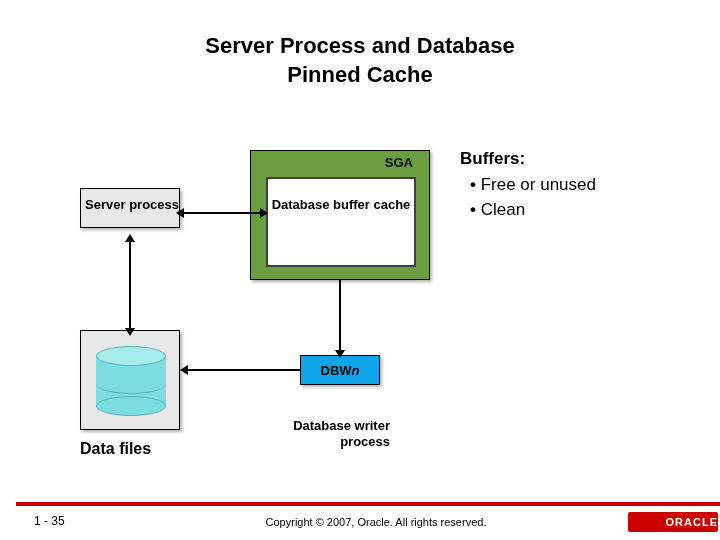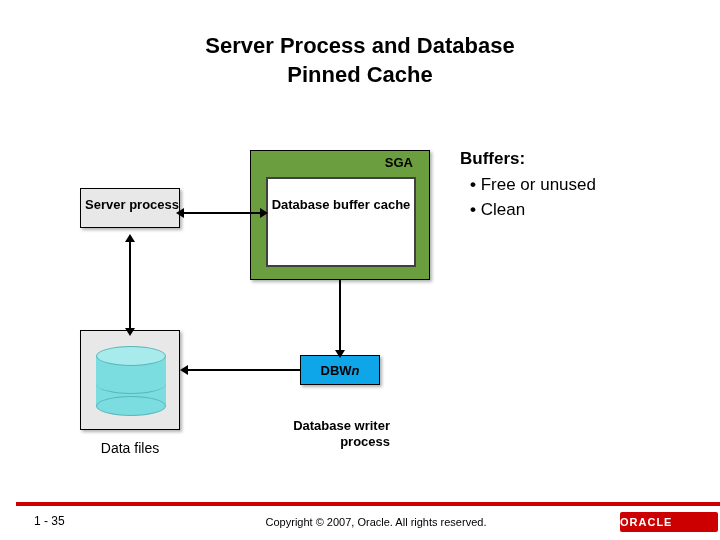--- a/index.html
+++ b/index.html
@@ -13,21 +13,21 @@
 .buffers{position:absolute;left:460px;top:16px;font-size:17px;line-height:1.5}
 .buffers-title{font-weight:bold}
 .buffers ul{list-style:none;padding-left:10px}
 .buffers li:before{content:"• ";font-weight:bold}
 .datafiles-box{position:absolute;left:80px;top:200px;width:100px;height:100px;background:#e8e8e8;border:1px solid #000;box-shadow:2px 2px 3px rgba(0,0,0,0.3)}
 .cylinder{position:absolute;left:15px;top:15px;width:70px;height:70px}
 .cyl-body{position:absolute;top:10px;width:70px;height:50px;background:#7bdde0}
 .cyl-top{position:absolute;top:0;width:70px;height:20px;background:#a8ebec;border-radius:50%;border:1px solid #5ab5b8}
 .cyl-bot{position:absolute;bottom:0;width:70px;height:20px;background:#7bdde0;border-radius:50%;border:1px solid #5ab5b8}
 .cyl-mid{position:absolute;top:28px;width:70px;height:20px;border-radius:50%;border-bottom:1px solid #5ab5b8}
-.datafiles-label{position:absolute;left:80px;top:310px;width:100px;text-align:center;font-size:14px;font-weight:normal}
+.datafiles-label{position:absolute;left:80px;top:310px;width:100px;text-align:left;font-size:16px;font-weight:bold}
 .dbwn{position:absolute;left:300px;top:225px;width:80px;height:30px;background:#0ea5e9;border:1px solid #000;text-align:center;font-size:13px;font-weight:bold;line-height:30px;box-shadow:2px 2px 3px rgba(0,0,0,0.3)}
 .dbwn em{font-style:italic}
 .dbwp-label{position:absolute;left:290px;top:288px;width:100px;text-align:right;font-size:13px;font-weight:bold;line-height:1.2}
 .arrow{position:absolute;background:#000}
 .arrow-head{position:absolute;width:0;height:0}
 
 .a1{left:180px;top:82px;width:82px;height:2px}
 .a1l{left:176px;top:78px;border-top:5px solid transparent;border-bottom:5px solid transparent;border-right:8px solid #000}
 .a1r{left:260px;top:78px;border-top:5px solid transparent;border-bottom:5px solid transparent;border-left:8px solid #000}
 
@@ -37,21 +37,21 @@
 
 .a3{left:339px;top:150px;width:2px;height:72px}
 .a3d{left:335px;top:220px;border-left:5px solid transparent;border-right:5px solid transparent;border-top:8px solid #000}
 
 .a4{left:185px;top:239px;width:115px;height:2px}
 .a4l{left:180px;top:235px;border-top:5px solid transparent;border-bottom:5px solid transparent;border-right:8px solid #000}
 .footer{position:absolute;bottom:0;left:16px;width:720px;height:38px}
 .redbar{position:absolute;bottom:34px;left:0;width:720px;height:4px;background:#c00}
 .slide-num{position:absolute;left:18px;bottom:12px;font-size:12px}
 .copyright{position:absolute;left:0;width:720px;bottom:12px;text-align:center;font-size:11px}
-.oracle-logo{position:absolute;right:18px;bottom:8px;width:98px;height:20px;background:#c00;color:#fff;font-size:11px;font-weight:bold;text-align:left;line-height:20px;letter-spacing:1px;border-radius:2px}
+.oracle-logo{position:absolute;right:18px;bottom:8px;width:90px;height:20px;background:#c00;color:#fff;font-size:11px;font-weight:bold;text-align:right;line-height:20px;letter-spacing:1px;border-radius:2px}
 </style>
 </head>
 <body>
 
 <div class="title">
   <span>Server Process and Database</span><br>
   <span>Pinned Cache</span>
 </div>
 
 <div class="diagram">

